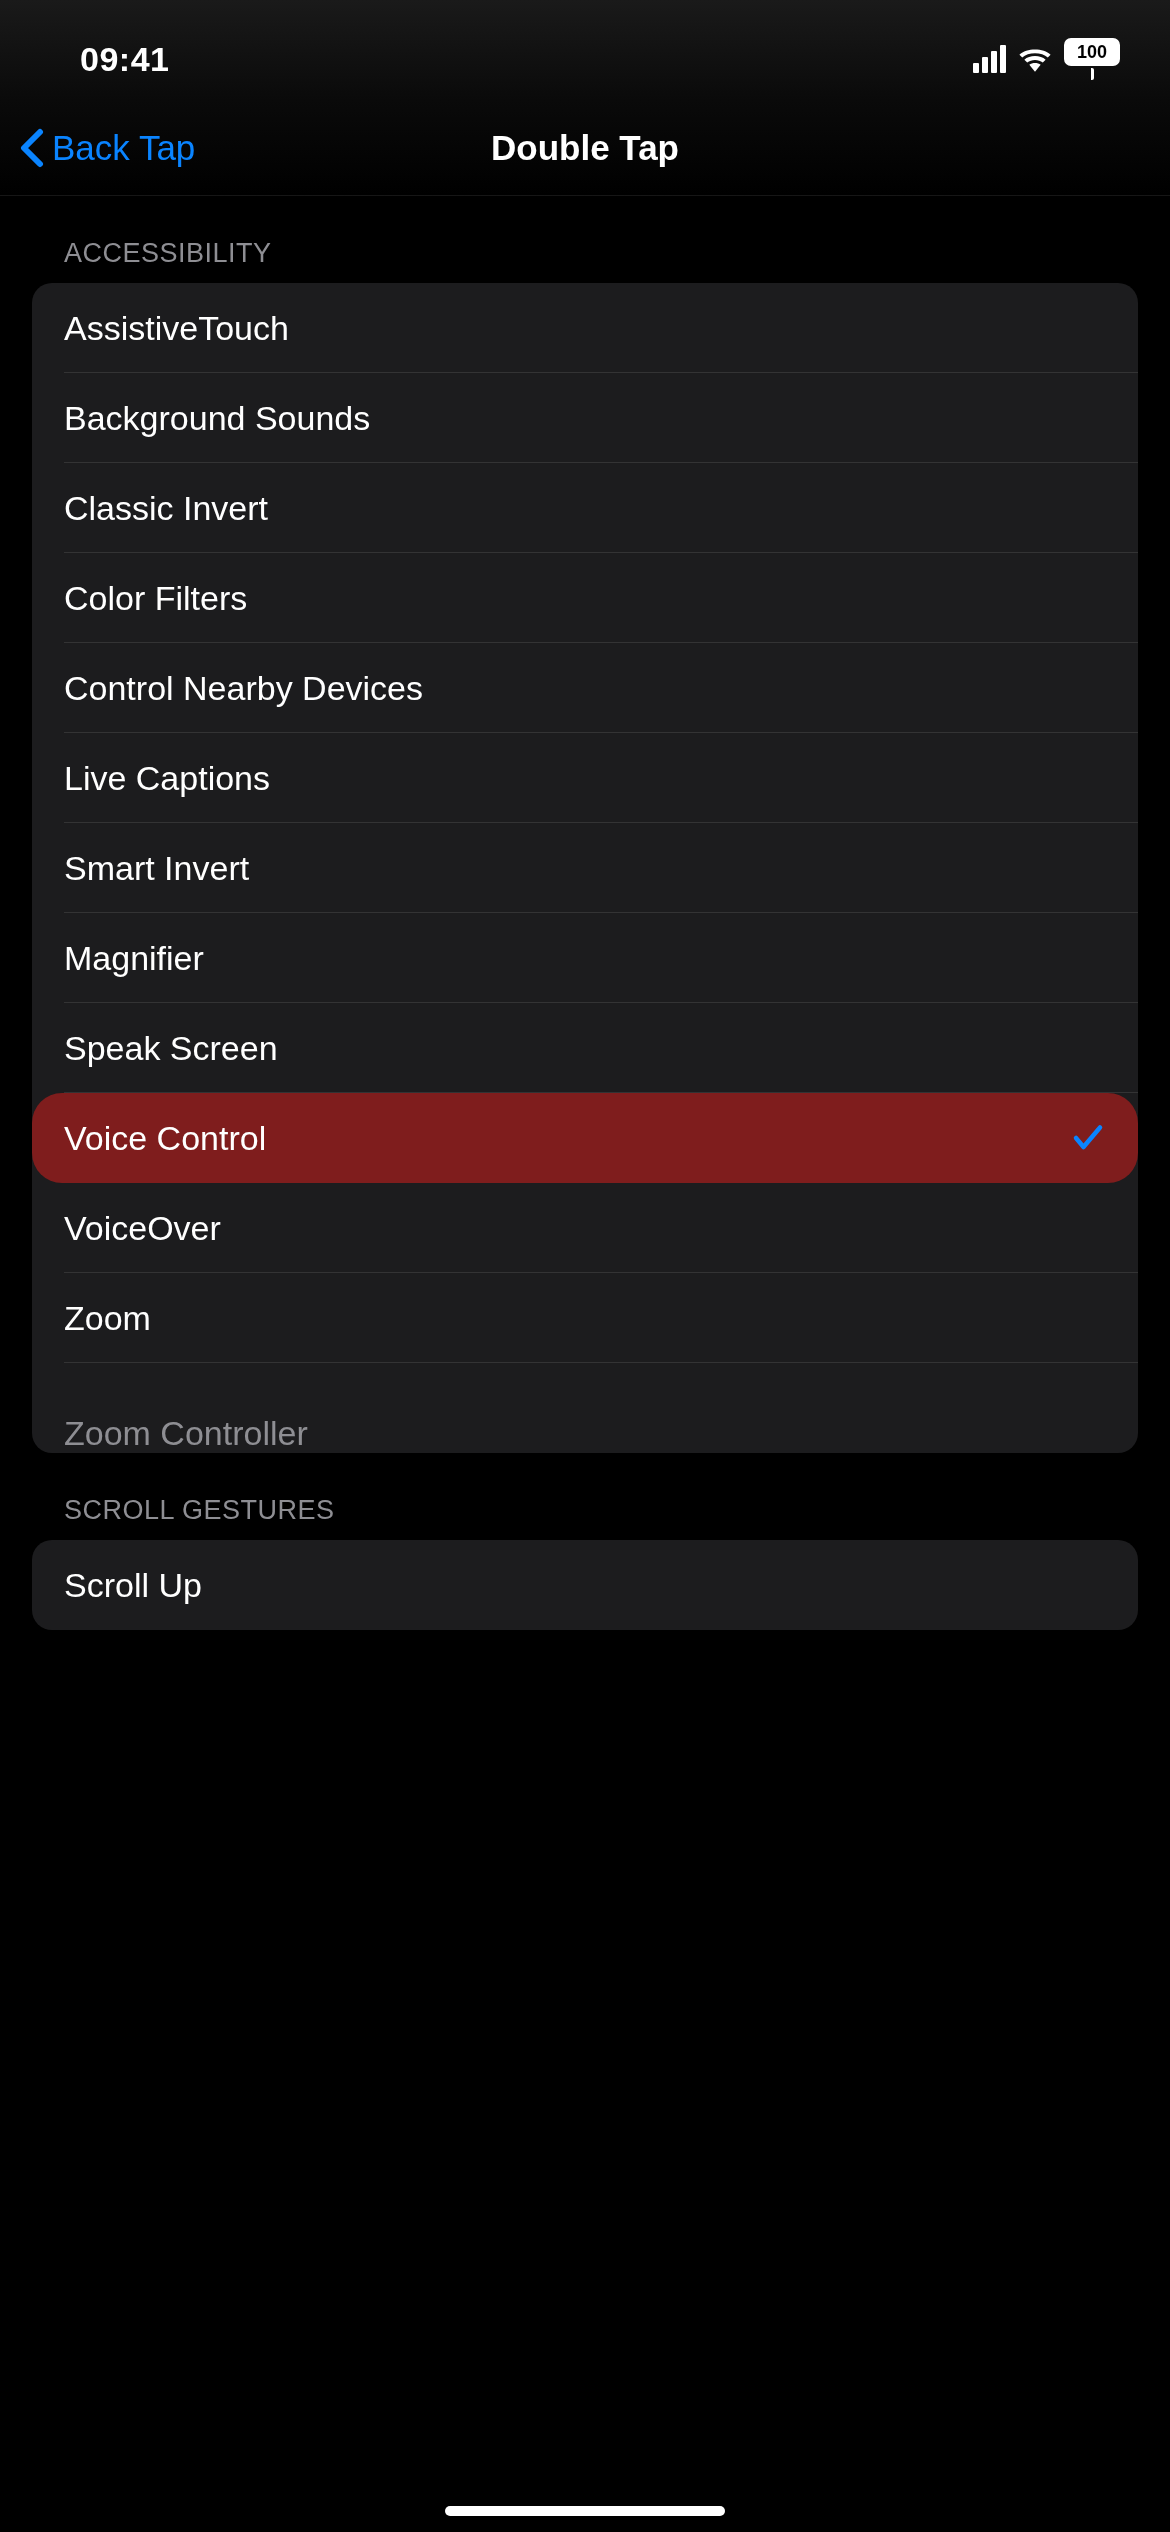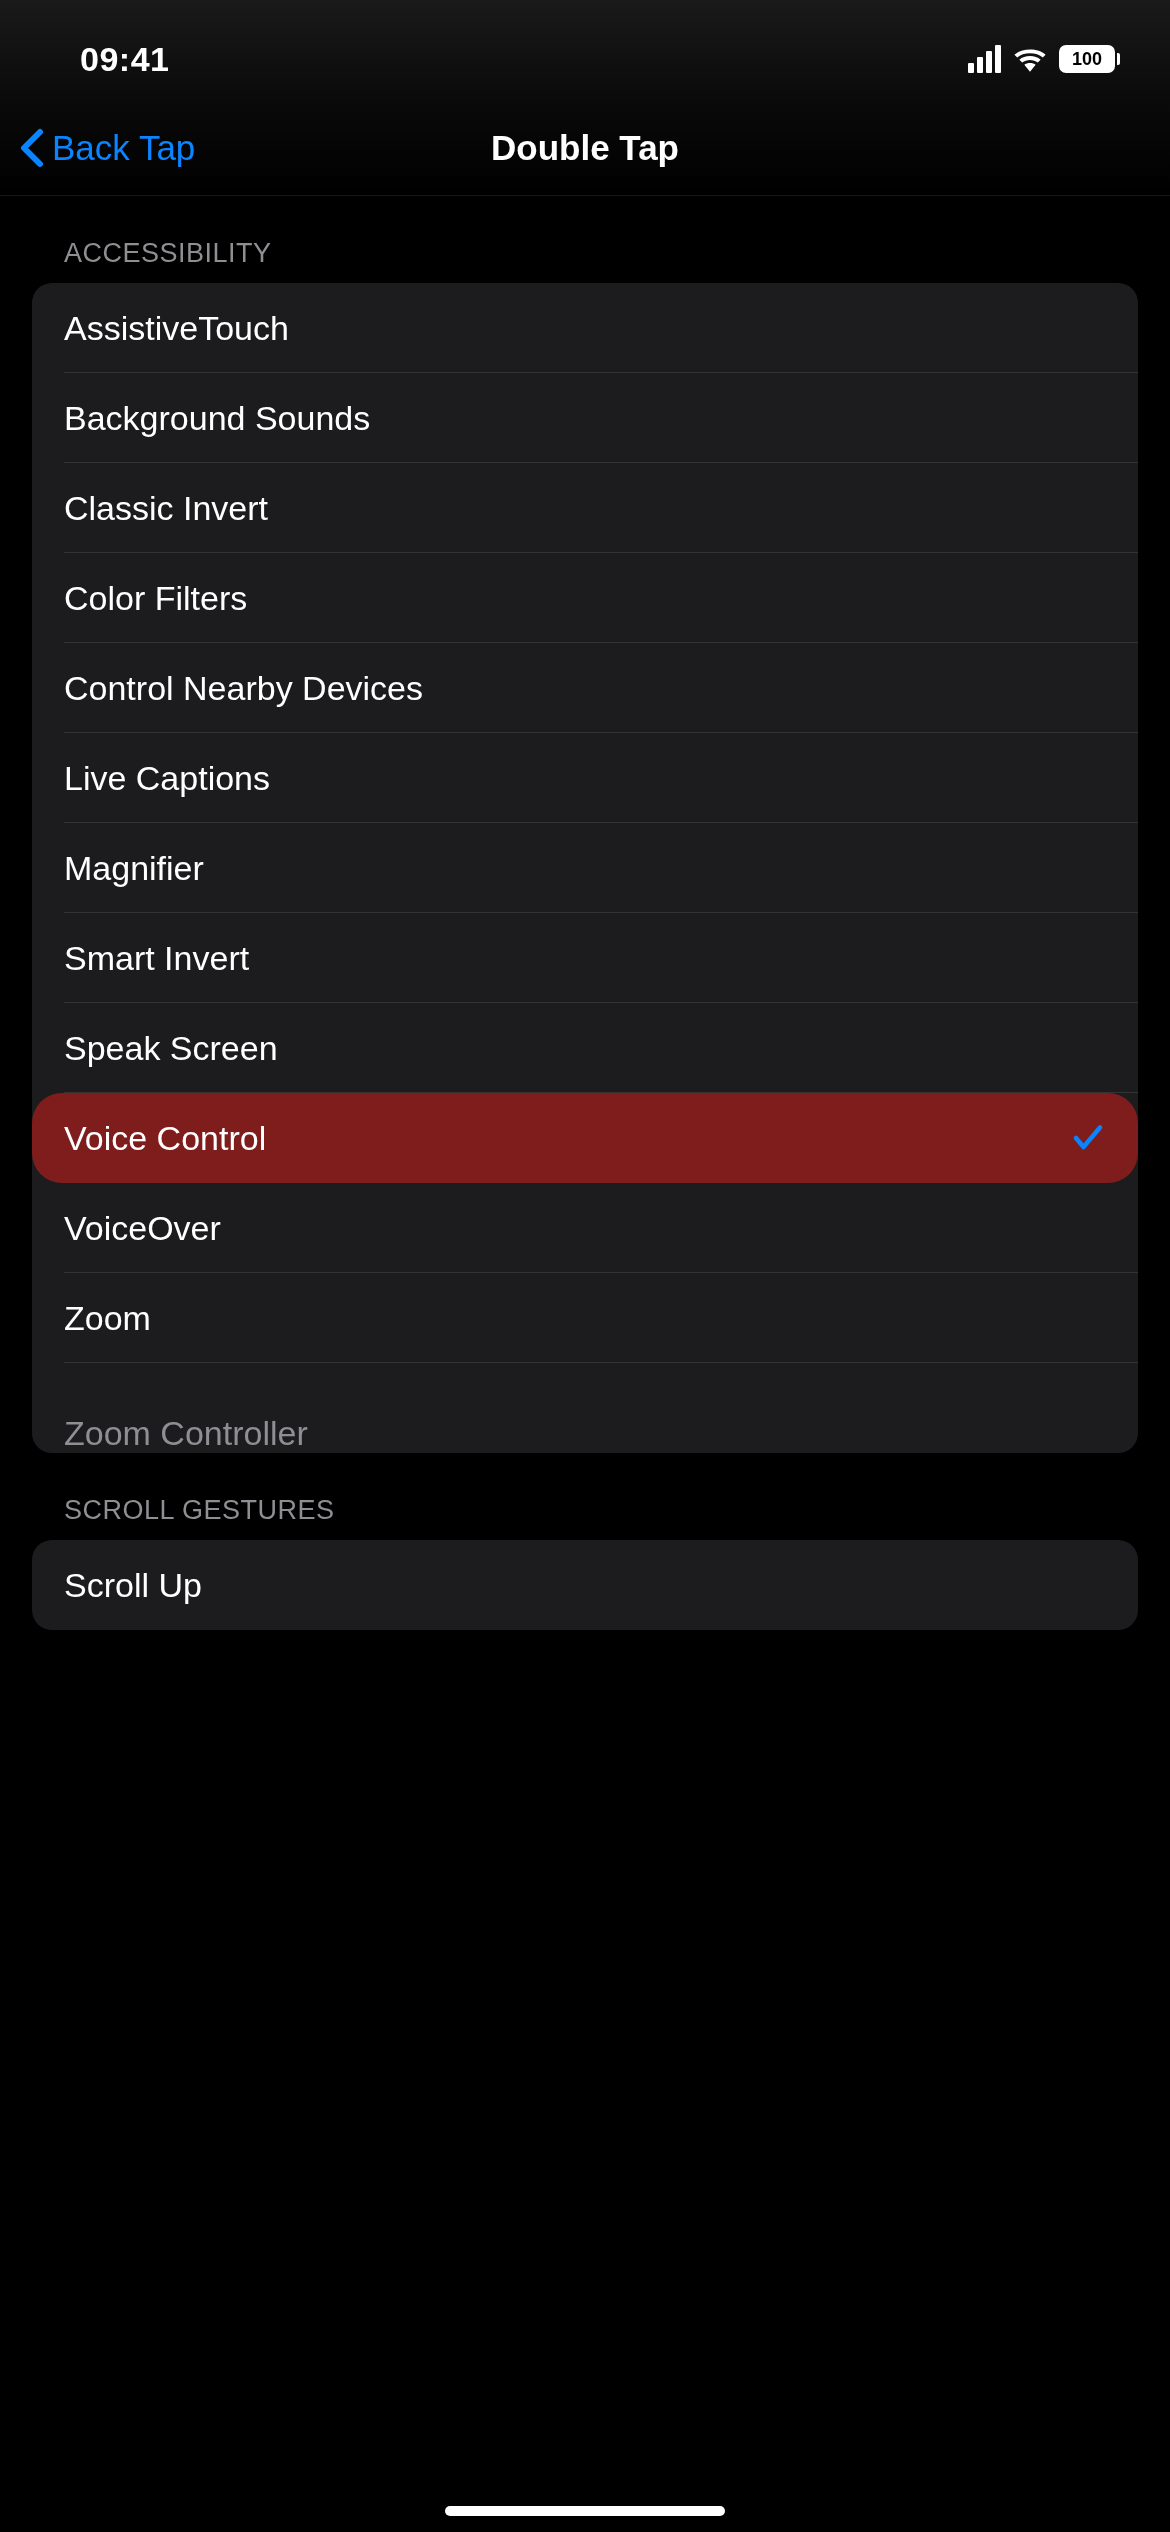--- a/index.html
+++ b/index.html
@@ -50,20 +50,21 @@
     .signal-bar:nth-child(3) { height: 22px; }
     .signal-bar:nth-child(4) { height: 28px; }
     .wifi-icon {
       width: 34px;
       height: 26px;
     }
     .battery {
       display: flex;
       align-items: center;
       gap: 2px;
+      flex-direction: column;
     }
     .battery-body {
       width: 56px;
       height: 28px;
       border: 2.5px solid #ffffff;
       border-radius: 7px;
       display: flex;
       align-items: center;
       justify-content: center;
       background: #ffffff;
@@ -225,24 +226,24 @@
       <div class="list-item">
         <span>Color Filters</span>
       </div>
       <div class="list-item">
         <span>Control Nearby Devices</span>
       </div>
       <div class="list-item">
         <span>Live Captions</span>
       </div>
       <div class="list-item">
+        <span>Smart Invert</span>
+      </div>
+      <div class="list-item">
         <span>Magnifier</span>
-      </div>
-      <div class="list-item">
-        <span>Smart Invert</span>
       </div>
       <div class="list-item">
         <span>Speak Screen</span>
       </div>
       <div class="list-item selected">
         <span>Voice Control</span>
         <svg class="checkmark" viewBox="0 0 24 24">
           <path d="M4 12 L9 18 L20 5" stroke="#0a84ff" stroke-width="3" stroke-linecap="round" stroke-linejoin="round" fill="none"></path>
         </svg>
       </div>

